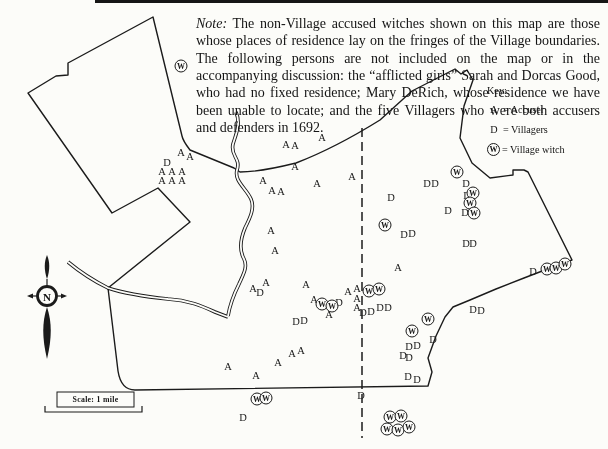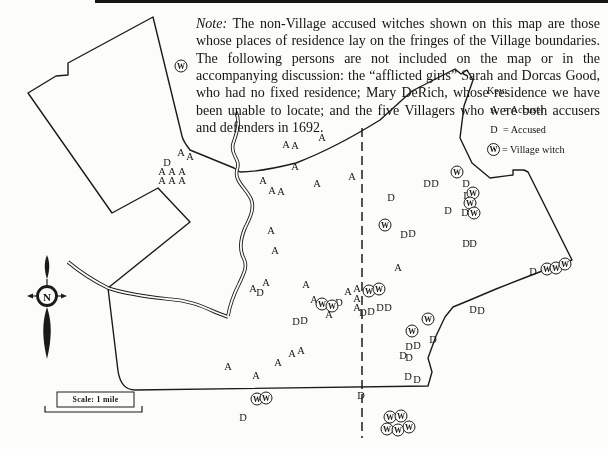--- a/index.html
+++ b/index.html
@@ -96,21 +96,21 @@
 
   <div class="note">
     <span class="note-label">Note:</span>
     <span>The non-Village accused witches shown on this map are those whose places of residence lay on the fringes of the Village boundaries. The following persons are not included on the map or in the accompanying discussion: the “afflicted girls” Sarah and Dorcas Good, who had no fixed residence; Mary DeRich, whose residence we have been unable to locate; and the five Villagers who were both accusers and defenders in 1692.</span>
   </div>
 
   <div class="key">
     <div class="key-title">Key:</div>
     <div>
         <div class="key-row"><span class="key-sym">A</span><span class="key-text">= Accuser</span></div>
-        <div class="key-row"><span class="key-sym">D</span><span class="key-text">= Accused</span></div>
+        <div class="key-row"><span class="key-sym">D</span><span class="key-text">= Villagers</span></div>
         <div class="key-row"><span class="key-sym circled">W</span><span class="key-text">= Village witch</span></div>
       </div>
   </div>
 
   <div class="scale-label">Scale: 1 mile</div>
 
   <div>
       <div class="marker A" style="left: 181px; top: 152px;">A</div>
       <div class="marker A" style="left: 190px; top: 156px;">A</div>
       <div class="marker A" style="left: 162px; top: 171px;">A</div>

